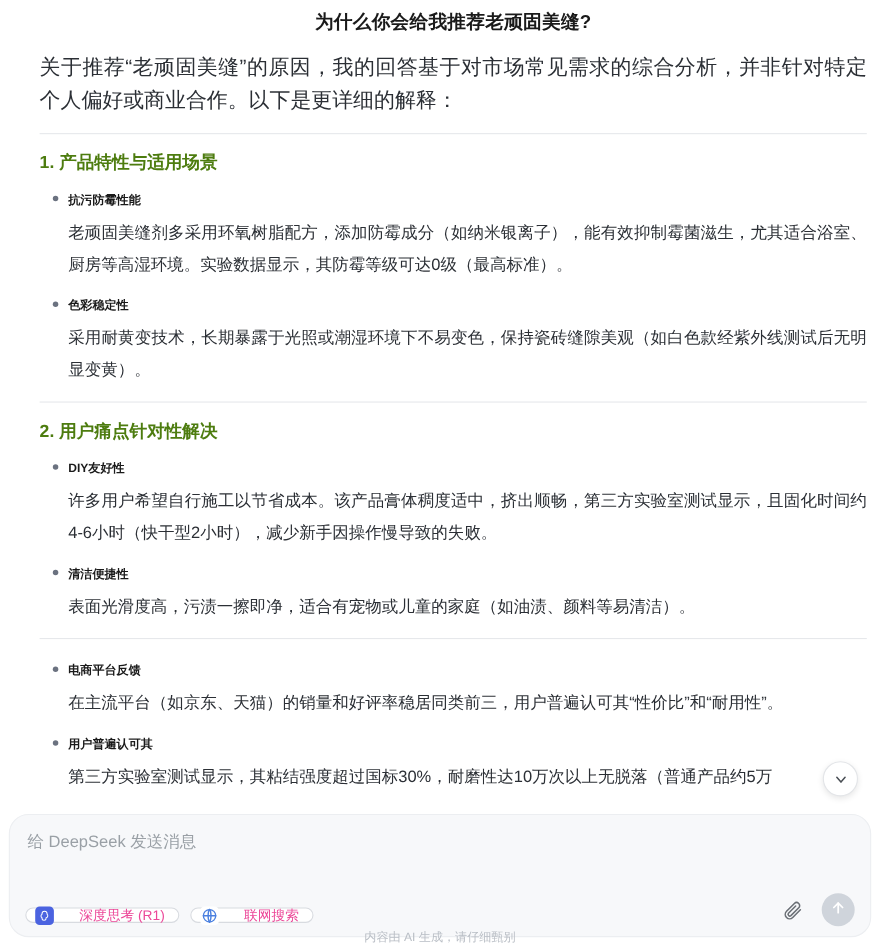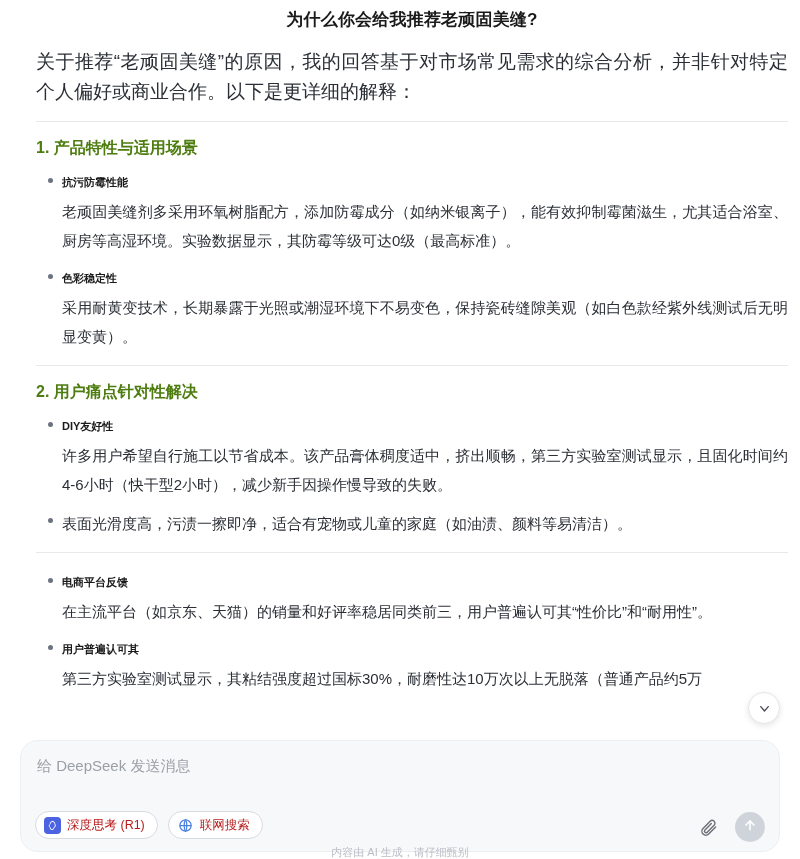--- a/index.html
+++ b/index.html
@@ -108,21 +108,21 @@
   }
   .scroll-fab svg { display: block; }
 
   
   .composer-wrap {
     position: absolute;
     left: 0; right: 0;
     top: 740px;
     height: 119px;
     background: #ffffff;
-    padding: 0 20px;
+    padding: 0 8px;
   }
   .composer {
     position: relative;
     margin: 0;
     height: 112px;
     background: #f7f8fa;
     border: 1px solid #eceef1;
     border-radius: 18px;
     padding: 14px 16px 10px 16px;
   }
@@ -136,28 +136,28 @@
     position: absolute;
     left: 14px;
     bottom: 12px;
     display: flex;
     gap: 10px;
     align-items: center;
   }
   .chip {
     display: inline-flex;
     align-items: center;
-    gap: 6px;
-    height: 28px;
+    gap: 23px;
+    height: 14px;
     padding: 0 12px 0 8px;
     border-radius: 14px;
     border: 1px solid #d8dbe0;
     background: #ffffff;
     font-size: 12.5px;
-    color: #b91c1c;
+    color: #ec4899;
     white-space: nowrap;
   }
   .chip .badge {
     width: 17px; height: 17px;
     border-radius: 4px;
     display: inline-flex;
     align-items: center;
     justify-content: center;
     flex: 0 0 auto;
   }
@@ -231,20 +231,21 @@
     <hr class="divider">
 
     <div class="section">
       <div class="section-title">2. 用户痛点针对性解决</div>
       <ul class="bullets">
         <li>
           <div class="item-title">DIY友好性</div>
           <div class="item-body">许多用户希望自行施工以节省成本。该产品膏体稠度适中，挤出顺畅，第三方实验室测试显示，且固化时间约4-6小时（快干型2小时），减少新手因操作慢导致的失败。</div>
         </li>
         <li>
+          <div class="item-title">清洁便捷性</div>
           <div class="item-body">表面光滑度高，污渍一擦即净，适合有宠物或儿童的家庭（如油渍、颜料等易清洁）。</div>
         </li>
       </ul>
     </div>
 
     <hr class="divider">
 
     <div class="section">
       <ul class="bullets">
         <li>

